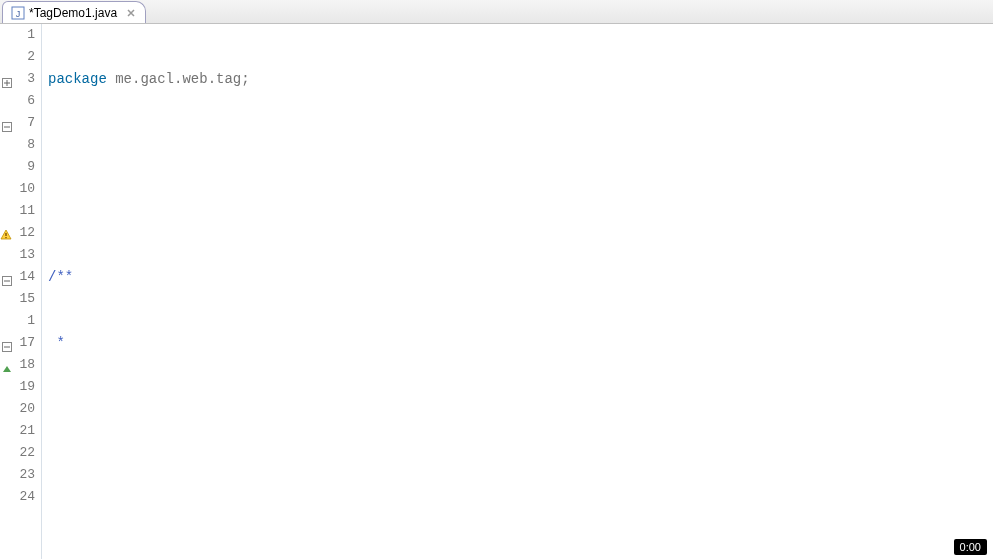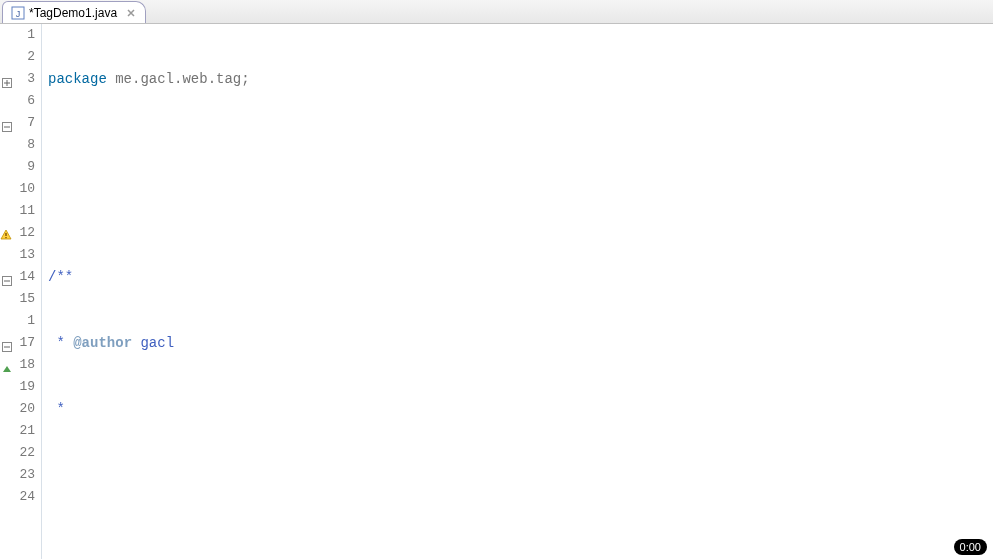--- a/index.html
+++ b/index.html
@@ -118,21 +118,21 @@
     }
     .time-indicator {
       position: absolute;
       bottom: 4px;
       right: 6px;
       background: #000000;
       color: #ffffff;
       font-family: Tahoma, sans-serif;
       font-size: 11px;
       padding: 2px 6px;
-      border-radius: 8px;
+      border-radius: 2px;
     }
   </style>
 </head>
 <body>
 
 <div class="tab-bar">
   <div class="tab">
     <span class="tab-icon">
       <svg width="14" height="14" viewBox="0 0 14 14">
         <rect x="1" y="1" width="12" height="12" fill="#fff" stroke="#6080c0" stroke-width="1"></rect>
@@ -220,21 +220,20 @@
     <div class="line-num"><span>22</span></div>
     <div class="line-num"><span>23</span></div>
     <div class="line-num"><span>24</span></div>
   </div>
 
   <div class="code-area">
     <div class="code-line"><span class="kw">package</span><span class="normal"> me.gacl.web.tag;</span></div>
     <div class="code-line"></div>
     <div class="code-line"></div>
     <div class="code-line"><span class="doc-comment">/**</span></div>
-    <div class="code-line"><span class="doc-comment"> * </span><span class="doc-tag">@author</span><span class="doc-comment"> gacl</span></div>
     <div class="code-line"><span class="doc-comment"> *</span></div>
     
     
     
     
     
     
     
     
     

